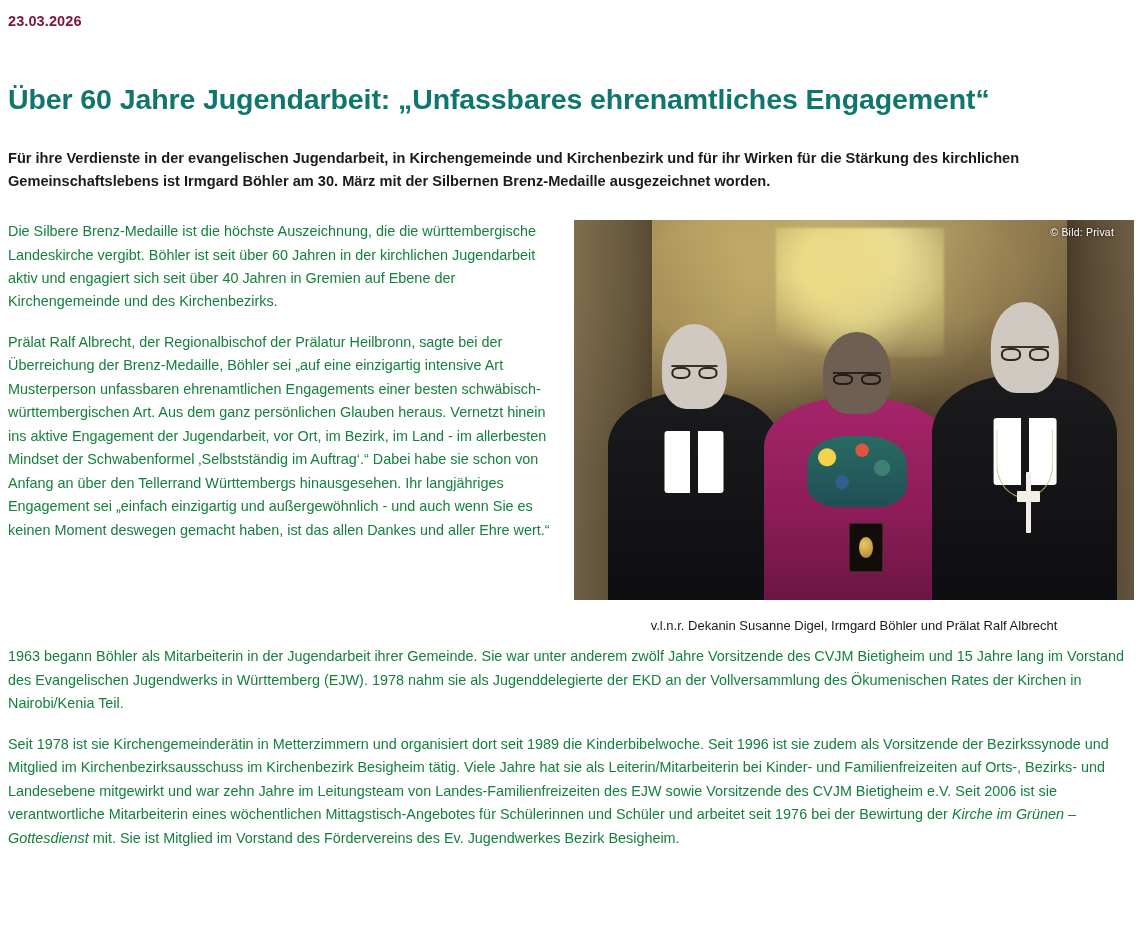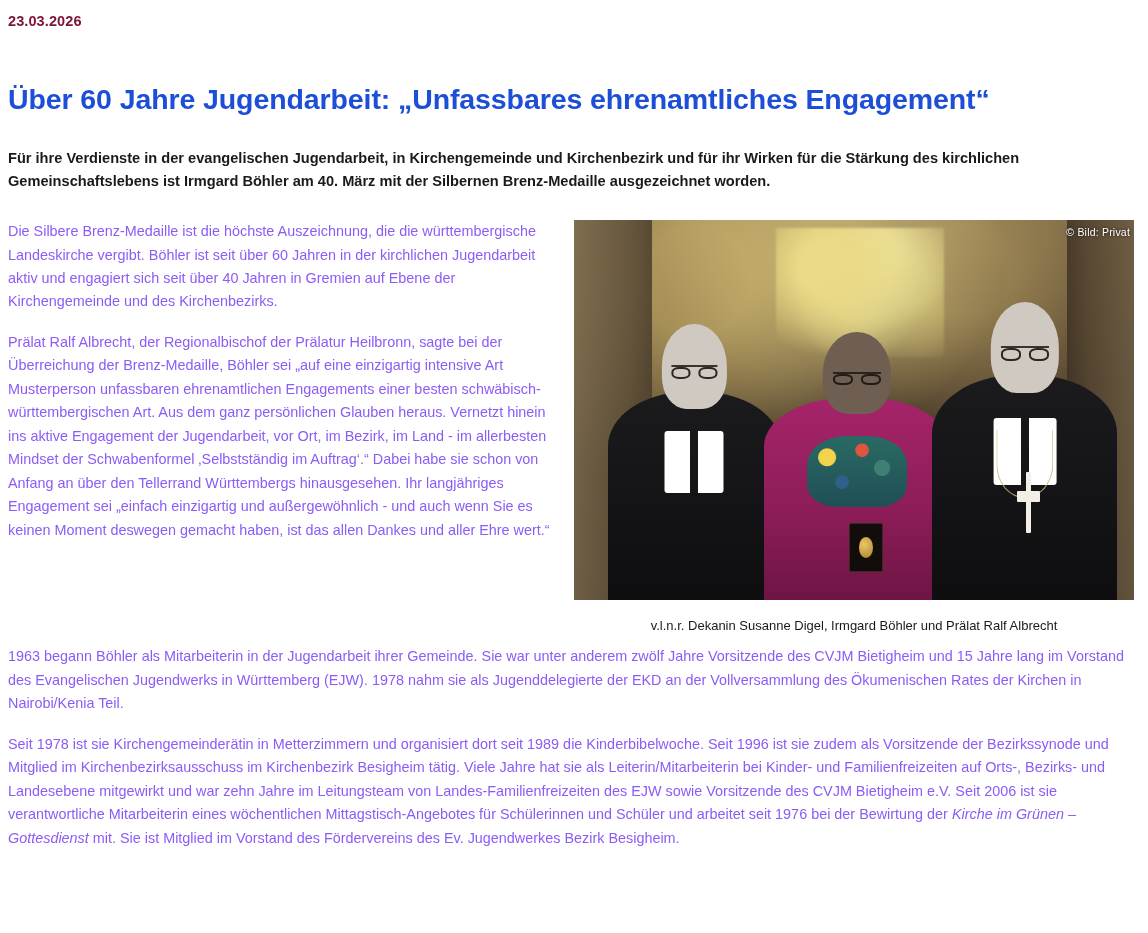--- a/index.html
+++ b/index.html
@@ -24,21 +24,21 @@
     font-size: 14.5px;
     font-weight: bold;
     color: #7d1437;
     letter-spacing: 0.1px;
     margin: 3px 0 0 2px;
   }
   h1.headline {
     font-size: 28.5px;
     line-height: 1.22;
     font-weight: bold;
-    color: #1d4ed8;
+    color: #0f766e;
     margin: 53px 0 0 2px;
     letter-spacing: -0.1px;
   }
   h2.subhead {
     font-size: 19.5px;
     line-height: 1.3;
     font-weight: bold;
     color: #8b1538;
     margin: 28px 0 0 2px;
     letter-spacing: -0.05px;
@@ -47,21 +47,21 @@
     font-size: 14.6px;
     line-height: 1.62;
     font-weight: bold;
     color: #1a1a1a;
     margin: 30px 0 0 2px;
     max-width: 1136px;
   }
   .body-text {
     font-size: 14.4px;
     line-height: 1.63;
-    color: #8b5cf6;
+    color: #15803d;
   }
   .article-top {
     margin-top: 26px;
     position: relative;
   }
   .figure {
     float: right;
     width: 560px;
     margin: 0 0 10px 24px;
     position: relative;
@@ -240,21 +240,21 @@
     width: 30%;
     height: 22%;
     border: 1.5px solid #cbb87e;
     border-top: none;
     border-radius: 0 0 50% 50%;
     opacity: 0.85;
   }
   .credit {
     position: absolute;
     top: 6px;
-    right: 4px;
+    right: 20px;
     font-size: 10.5px;
     color: #ffffff;
     letter-spacing: 0.2px;
     text-shadow: 0 0 3px rgba(0,0,0,0.8);
   }
   .caption {
     margin-top: 17px;
     font-size: 13px;
     line-height: 1.4;
     color: #1a1a1a;
@@ -280,21 +280,21 @@
 </head>
 <body>
 
 <div class="page">
 
   <div class="date">23.03.2026</div>
 
   <h1 class="headline">Über 60 Jahre Jugendarbeit: „Unfassbares ehrenamtliches Engagement“</h1>
 
 
-  <p class="lead">Für ihre Verdienste in der evangelischen Jugendarbeit, in Kirchengemeinde und Kirchenbezirk und für ihr Wirken für die Stärkung des kirchlichen Gemeinschaftslebens ist Irmgard Böhler am 40. März mit der Silbernen Brenz-Medaille ausgezeichnet worden.</p>
+  <p class="lead">Für ihre Verdienste in der evangelischen Jugendarbeit, in Kirchengemeinde und Kirchenbezirk und für ihr Wirken für die Stärkung des kirchlichen Gemeinschaftslebens ist Irmgard Böhler am 30. März mit der Silbernen Brenz-Medaille ausgezeichnet worden.</p>
 
   <div class="article-top clearfix">
 
     <figure class="figure">
       <div class="photo">
         <div class="bg"></div>
         <div class="pillar-l"></div>
         <div class="pillar-r"></div>
         <div class="flowers"></div>
 

